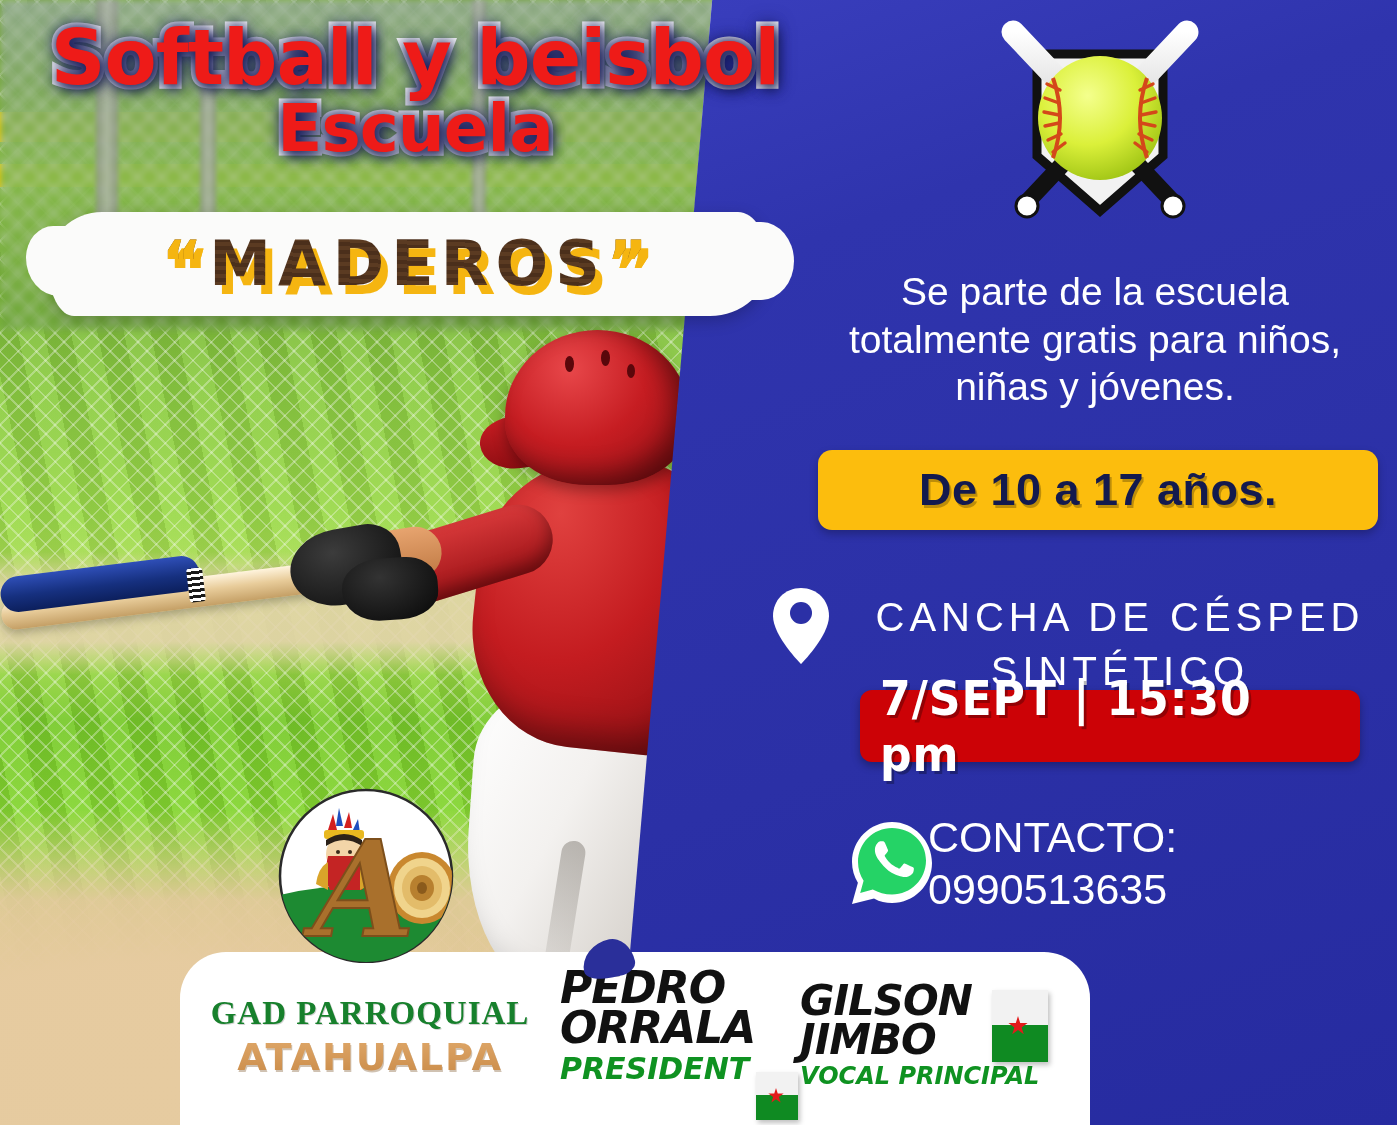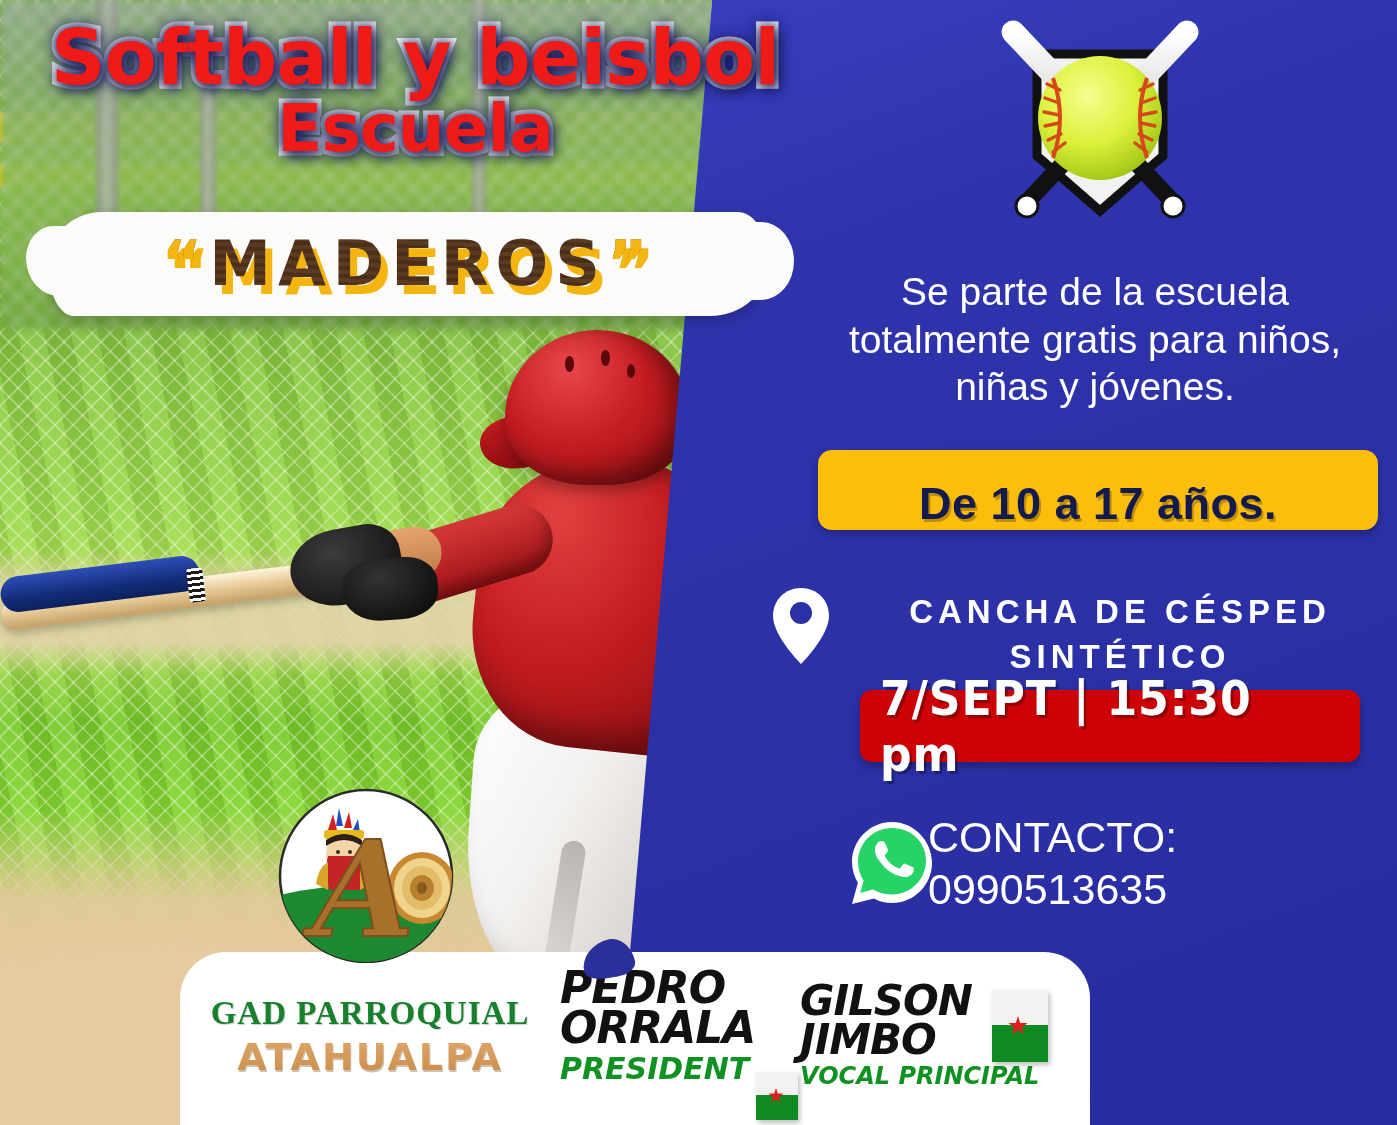--- a/index.html
+++ b/index.html
@@ -182,32 +182,32 @@
   
   .emblem{position:absolute;left:975px;top:6px;width:250px;height:250px;}
   .lead{
     position:absolute;left:845px;top:268px;width:500px;
     color:#ffffff;font-size:39px;line-height:1.22;text-align:center;
     font-family:"Liberation Sans", sans-serif;font-weight:300;
   }
   .age-badge{
     position:absolute;left:818px;top:450px;width:560px;height:80px;
     background:#fcbd0d;border-radius:14px;
-    display:flex;align-items:flex-end;justify-content:center;
+    display:flex;align-items:center;justify-content:center;
     box-shadow:0 4px 8px rgba(0,0,0,.25);
   }
   .age-badge span{
     color:#131a4e;font-size:45px;font-weight:bold;letter-spacing:.5px;
     text-shadow:2px 3px 0 rgba(0,0,0,.25);
   }
   .loc-row{position:absolute;left:770px;top:586px;width:620px;}
   .pin{position:absolute;left:0;top:0;width:62px;height:80px;}
   .loc-text{
     position:absolute;left:80px;top:4px;width:540px;text-align:center;
-    color:#ffffff;font-size:33px;font-weight:bold;letter-spacing:5px;line-height:1.35;
+    color:#ffffff;font-size:40px;font-weight:normal;letter-spacing:5px;line-height:1.35;
   }
   .date-badge{
     position:absolute;left:860px;top:690px;width:500px;height:72px;
     background:#cc0206;border-radius:12px;
     display:flex;align-items:center;justify-content:center;
     box-shadow:0 4px 8px rgba(0,0,0,.3);
   }
   .date-badge span{
     color:#ffffff;font-family:"DejaVu Sans", sans-serif;
     font-size:48px;font-weight:bold;letter-spacing:1px;

